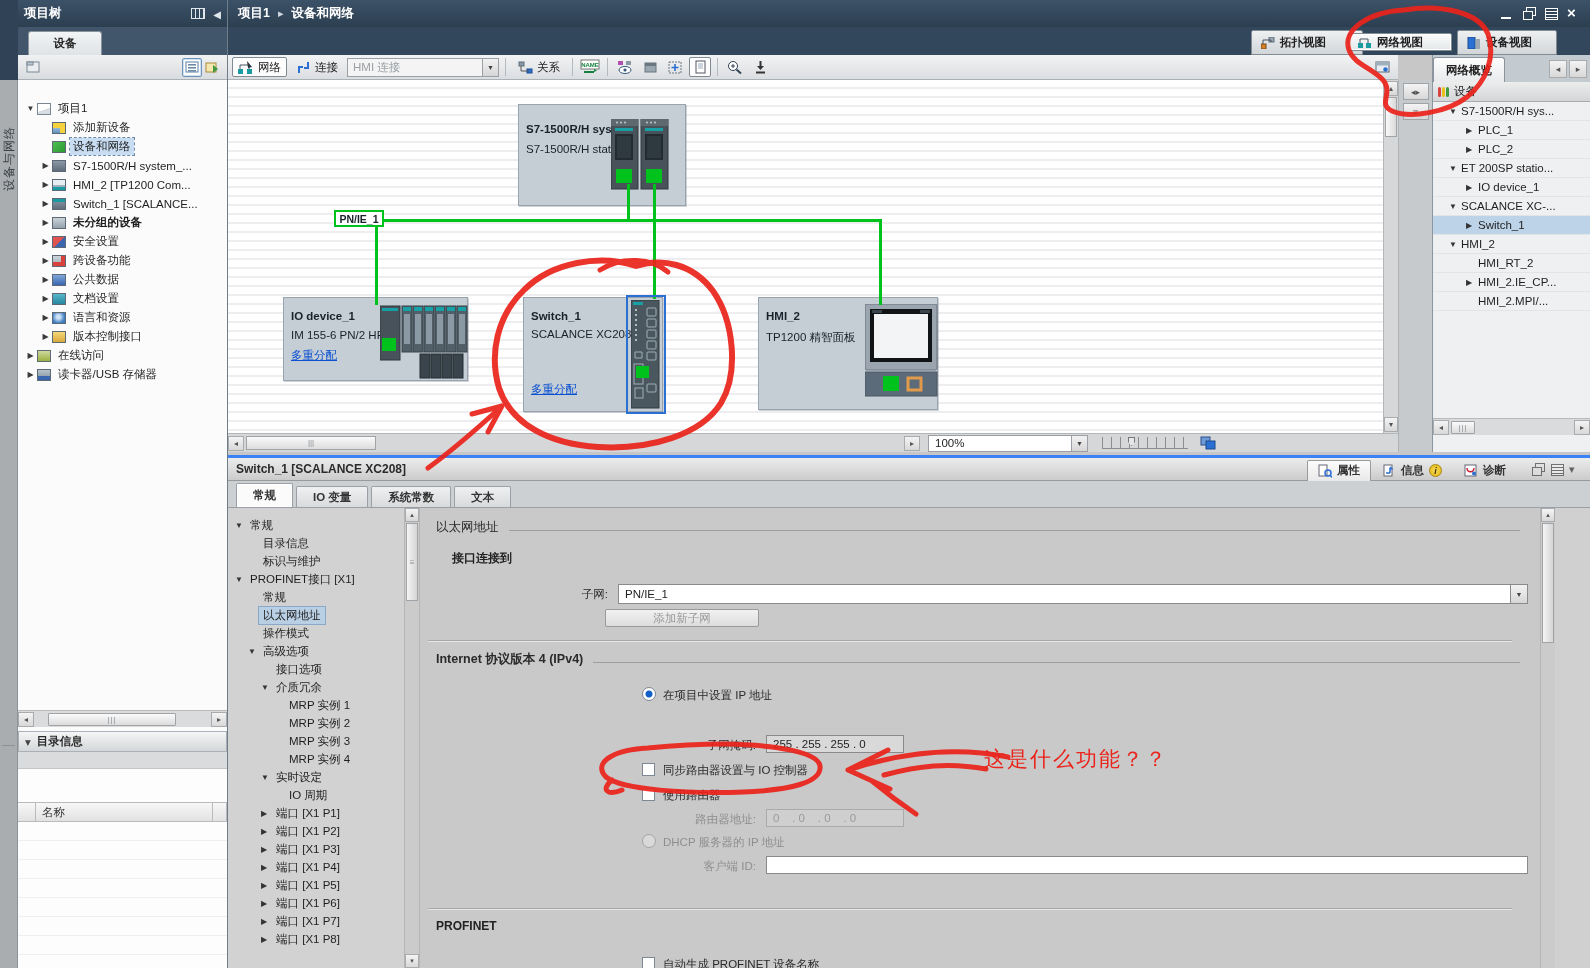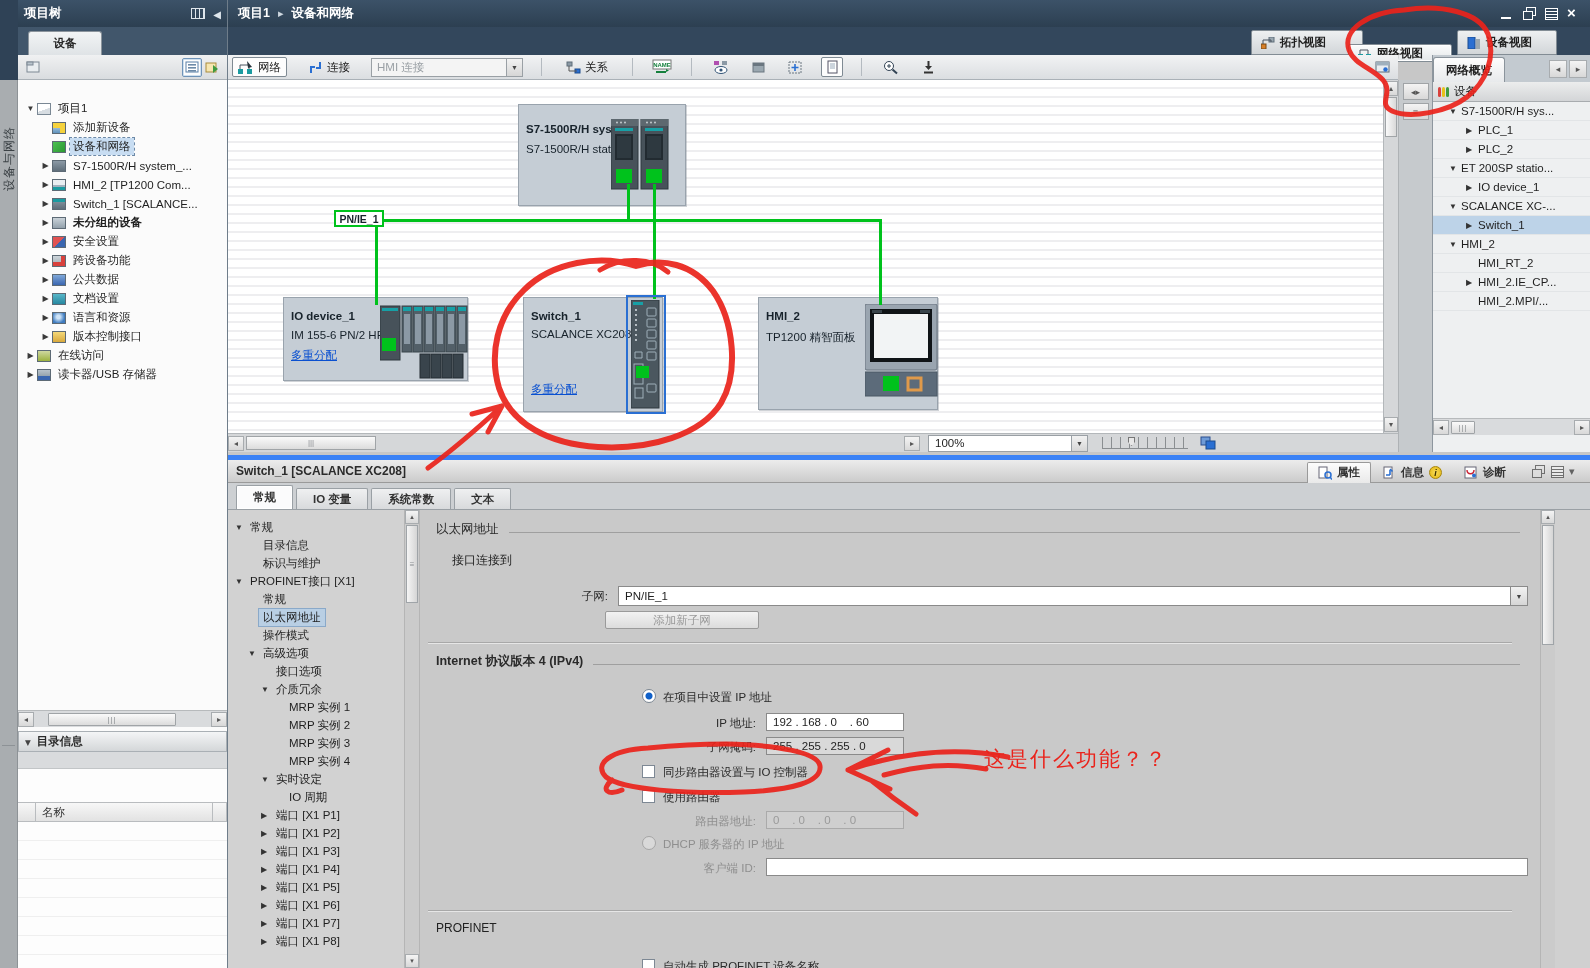--- a/index.html
+++ b/index.html
@@ -72,25 +72,25 @@
   .wc{width:15px;height:13px;position:relative;margin-left:7px;cursor:default}
   .wc-min::before{content:"";position:absolute;left:2px;right:3px;bottom:1px;height:2px;background:#fff}
   .wc-restore::before{content:"";position:absolute;left:5px;top:0;width:8px;height:7px;border:1px solid #fff}
   .wc-restore::after{content:"";position:absolute;left:2px;top:4px;width:8px;height:7px;border:1px solid #fff;background:#32465a}
   .wc-panes::before{content:"";position:absolute;left:2px;top:1px;width:11px;height:10px;border:1px solid #fff;background:repeating-linear-gradient(#32465a 0 2px,#fff 2px 3px)}
   .wc-close::before{content:"×";position:absolute;left:2px;top:-3px;font-size:15px;font-weight:bold;color:#fff}
 
   
   .viewtabs{position:absolute;left:228px;top:27px;width:1362px;height:28px;background:#33475c}
   .vtab{position:absolute;top:3px;height:25px;background:linear-gradient(#eef0f1,#d2d6d9);border:1px solid #828c94;border-radius:2px 2px 0 0;display:flex;align-items:center;padding:0 9px;gap:5px;color:#1e1e1e;font-weight:bold}
-  .vtab.active{background:linear-gradient(#fbfcfc,#e4e7e9);top:17px;height:18px;box-shadow:inset 0 0 0 1px #fff}
+  .vtab.active{background:linear-gradient(#fbfcfc,#e4e7e9);top:6px;height:18px;box-shadow:inset 0 0 0 1px #fff}
   .vtab svg{flex:none}
 
   
-  .ntoolbar{position:absolute;left:228px;top:55px;width:1170px;height:25px;background:linear-gradient(#f2f3f4,#dbdee1);border-bottom:1px solid #aab1b7;display:flex;align-items:center;padding:0 4px;gap:15px}
+  .ntoolbar{position:absolute;left:228px;top:55px;width:1170px;height:25px;background:linear-gradient(#f2f3f4,#dbdee1);border-bottom:1px solid #aab1b7;display:flex;align-items:center;padding:0 4px;gap:3px}
   .nt-btn{height:20px;display:flex;align-items:center;gap:4px;padding:0 5px;border:1px solid transparent;border-radius:2px;color:#222}
   .nt-btn.pressed{background:#fdfdfd;border-color:#7f8a93}
   .nt-combo{width:152px;height:19px;background:#f4f4f4;border:1px solid #9aa0a5;display:flex;align-items:center}
   .nt-combo .val{flex:1;color:#9aa0a5;padding:0 5px;overflow:hidden;white-space:nowrap}
   .nt-combo .da{width:16px;height:17px;background:linear-gradient(#f2f2f2,#d6d6d6);border-left:1px solid #9aa0a5;display:flex;align-items:center;justify-content:center;font-size:7px;color:#444}
   .nt-sep{width:1px;height:18px;background:#b4bac0;margin:0 3px}
   .nt-ico{width:22px;height:20px;display:flex;align-items:center;justify-content:center;border:1px solid transparent;border-radius:2px}
   .nt-ico.pressed{background:#fdfdfd;border-color:#7f8a93}
   .nt-right{margin-left:auto;display:flex;align-items:center}
 
@@ -127,21 +127,21 @@
   .rp-head{height:20px;background:linear-gradient(#eceded,#d3d5d7);border-bottom:1px solid #a8acaf;display:flex;align-items:center;padding-left:4px;gap:4px;color:#222}
   .orow{height:19px;display:flex;align-items:center;border-bottom:1px solid #e2e5e7;padding-left:calc(16px + var(--ind,0)*17px);white-space:nowrap}
   .orow .arr{width:12px;font-size:8px;color:#333;flex:none}
   .orow .lbl{overflow:hidden;text-overflow:ellipsis}
   .orow.sel{background:#bdd3e8}
   .rp-hscroll{left:1432px;top:435px;width:158px;position:absolute}
   .rp-hscroll .sb-thumb{width:24px;margin-left:2px}
   .rp-hscroll .sp{flex:1}
 
   
-  .props{position:absolute;left:228px;top:455px;width:1362px;height:513px;background:#cfcfcf;border-top:5px solid #3b82f6}
+  .props{position:absolute;left:228px;top:455px;width:1362px;height:513px;background:#cfcfcf;border-top:3px solid #3b82f6}
   .pp-header{position:absolute;left:0;top:0;right:0;height:23px;background:linear-gradient(#ececec,#cbcbcb);border-bottom:1px solid #9a9a9a;display:flex;align-items:center;padding:0 8px}
   .pp-title{font-weight:bold;color:#2b2b2b;font-size:12px}
   .pp-header .sp{flex:1}
   .ptab2{height:21px;margin-top:2px;display:flex;align-items:center;gap:5px;padding:0 10px;border:1px solid transparent;border-bottom:none;color:#333;font-weight:bold}
   .ptab2.active{background:linear-gradient(#fcfcfc,#e9e9e9);border-color:#9a9a9a;border-radius:2px 2px 0 0}
   .ibadge{width:13px;height:13px;border-radius:50%;background:radial-gradient(#f8dc5a,#e3b50e);border:1px solid #a8860a;color:#3a3000;font-size:9px;font-weight:bold;font-style:italic;display:flex;align-items:center;justify-content:center}
   .pp-winics{display:flex;gap:6px;margin-left:14px}
   .pwi{width:13px;height:12px;position:relative;opacity:.8}
   .pwi-restore::before{content:"";position:absolute;left:4px;top:0;width:8px;height:7px;border:1px solid #555}
   .pwi-restore::after{content:"";position:absolute;left:1px;top:4px;width:8px;height:7px;border:1px solid #555;background:#dedede}
@@ -159,21 +159,21 @@
   .pp-nav-sb{position:absolute;left:177px;top:0;width:15px;bottom:0;background:#cbcbcb;border-right:1px solid #b5b5b5}
   .pp-nav-sb .sb-btn,.pp-csb .sb-btn{width:14px;height:14px;font-size:7px}
   .nav-thumb{position:absolute;left:1px;top:15px;width:12px;height:78px;background:linear-gradient(90deg,#f5f5f5,#d5d5d5);border:1px solid #9fa4a8;display:flex;align-items:center;justify-content:center;color:#8a8e91;font-size:8px}
   .pp-content{position:absolute;left:192px;top:0;right:50px;bottom:0;background:#c9c9c9;overflow:hidden}
   .pp-csb{position:absolute;right:35px;top:0;width:15px;bottom:0;background:#cbcbcb;border-left:1px solid #b5b5b5}
   .csb-thumb{position:absolute;left:1px;top:15px;width:12px;height:120px;background:linear-gradient(90deg,#f5f5f5,#d5d5d5);border:1px solid #9fa4a8}
   .pp-fill{position:absolute;right:0;top:0;width:35px;bottom:0;background:#d0d0d0}
 
   .fheading{position:absolute;left:16px;right:20px;height:18px;display:flex;align-items:center;color:#2a2a2a;font-size:12.5px}
   .fheading .rule{flex:1;height:1px;background:#9f9f9f;margin-left:10px;margin-top:6px}
-  .fsub{position:absolute;left:32px;font-weight:normal;color:#222;font-size:12px}
+  .fsub{position:absolute;left:32px;font-weight:bold;color:#222;font-size:12px}
   .frow{position:absolute;left:0;right:20px;height:20px}
   .flab{position:absolute;top:3px;text-align:right;color:#2a2a2a;white-space:nowrap}
   .flab.dis{color:#8f8f8f}
   .flab1{left:0;width:188px}
   .flab2{left:0;width:336px}
   .combo{position:absolute;top:0;height:20px;background:#fff;border:1px solid #8a8a8a;display:flex;align-items:center}
   .combo .combo-val{flex:1;padding:0 6px}
   .combo .combo-arr{width:17px;height:18px;background:linear-gradient(#f2f2f2,#d6d6d6);border-left:1px solid #8a8a8a;display:flex;align-items:center;justify-content:center;font-size:7px;color:#444}
   .combo .combo-arr::before{content:"▼"}
   .fbtn{position:absolute;top:0;height:18px;background:linear-gradient(#f2f2f2,#dcdcdc);border:1px solid #9a9a9a;border-radius:2px;color:#999;font-size:11.5px}
@@ -915,24 +915,20 @@
         <div class="fsep" style="top:132px"></div>
         <div class="fheading" style="top:142px;font-weight:bold">
           <span>Internet 协议版本 4 (IPv4)</span>
             <i class="rule"></i>
         </div>
 
         <div class="frow" style="top:177px">
           <span class="radio on"></span>
           <span class="opt">在项目中设置 IP 地址</span>
         </div>
-        <div class="frow" style="top:203px">
-          <span class="flab flab2">IP 地址:</span>
-          <input class="fin" style="left: 346px; width: 138px;" readonly="" value="192 . 168 . 0    . 60">
-        </div>
         <div class="frow" style="top:227px">
           <span class="flab flab2">子网掩码:</span>
           <input class="fin ro" style="left: 346px; width: 138px;" readonly="" value="255 . 255 . 255 . 0">
         </div>
         <div class="frow" style="top:252px">
           <span class="chk"></span>
           <span class="opt">同步路由器设置与 IO 控制器</span>
         </div>
         <div class="frow" style="top:277px">
           <span class="chk"></span>

